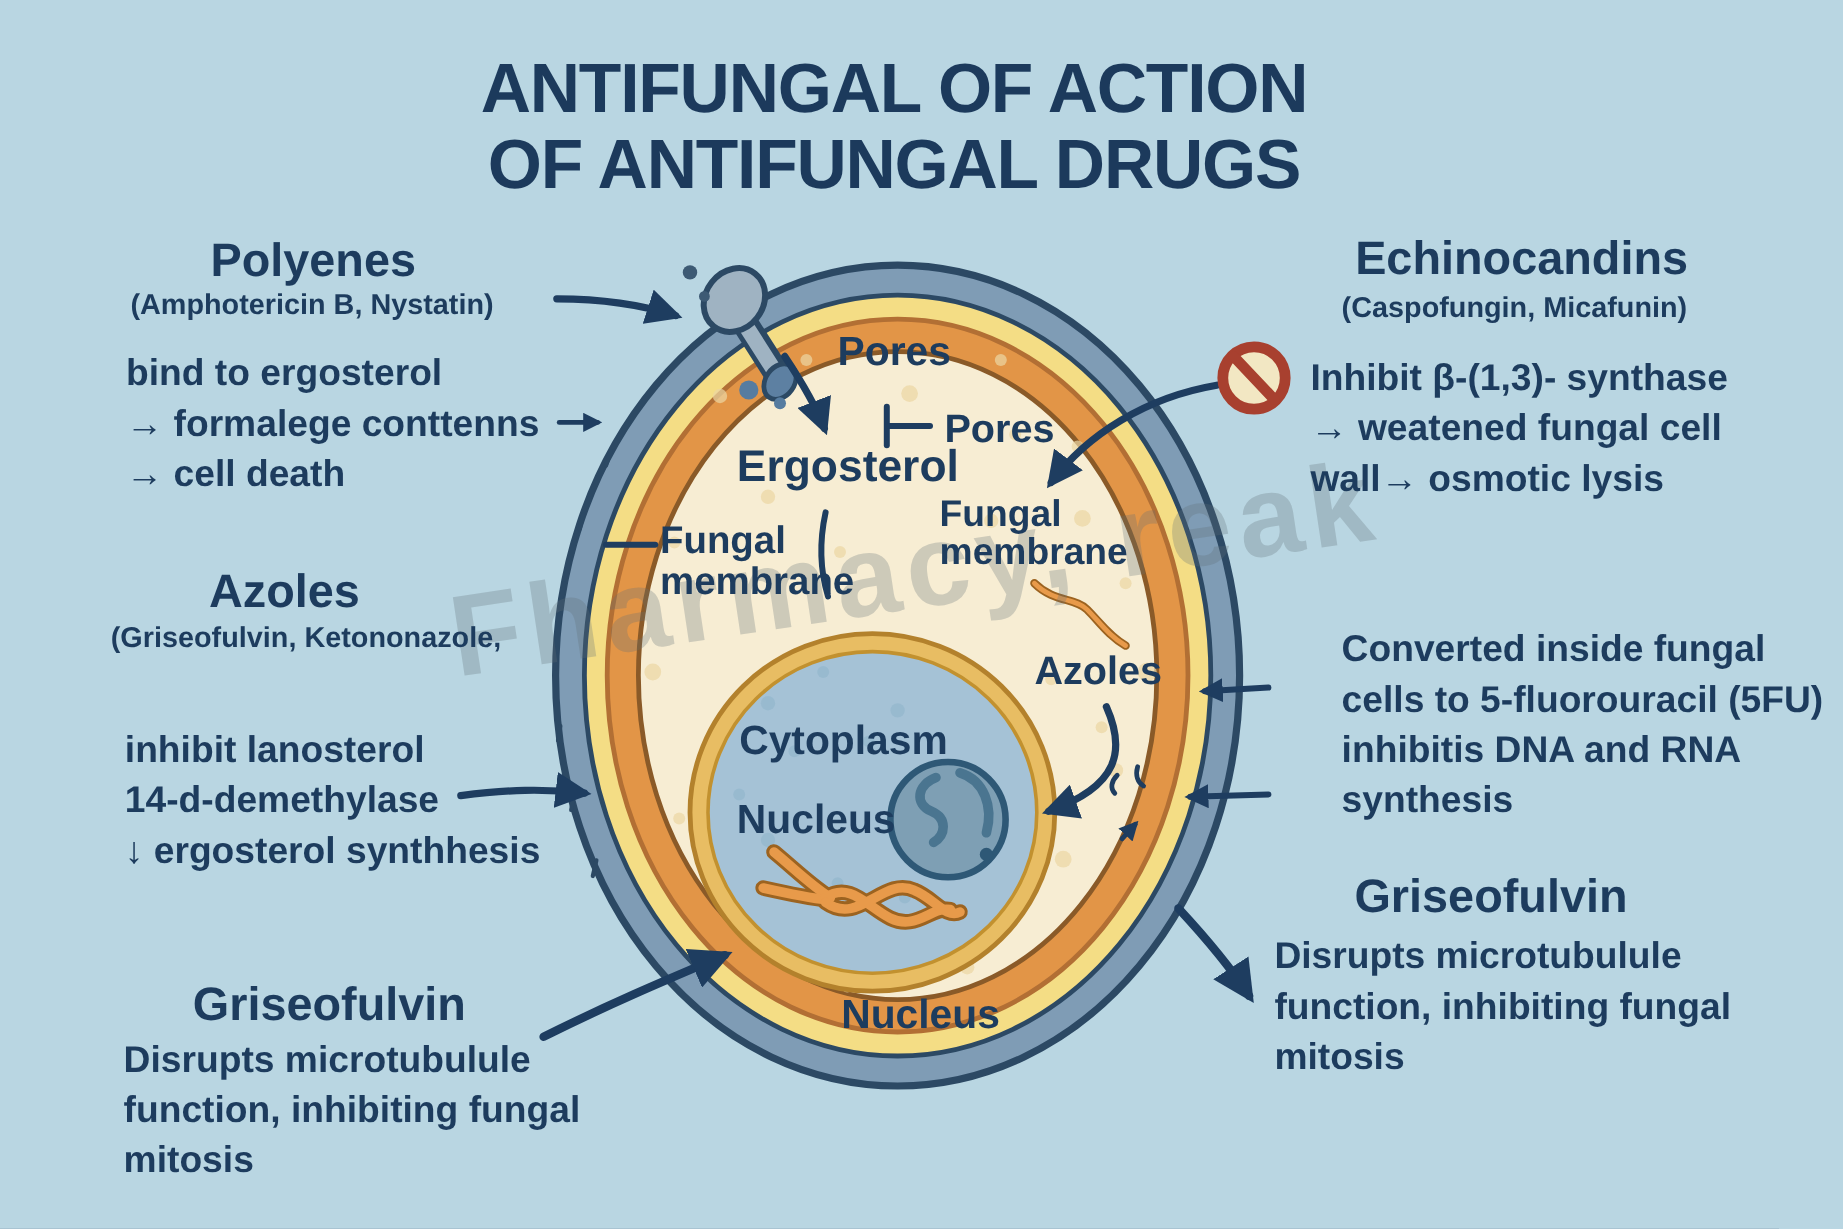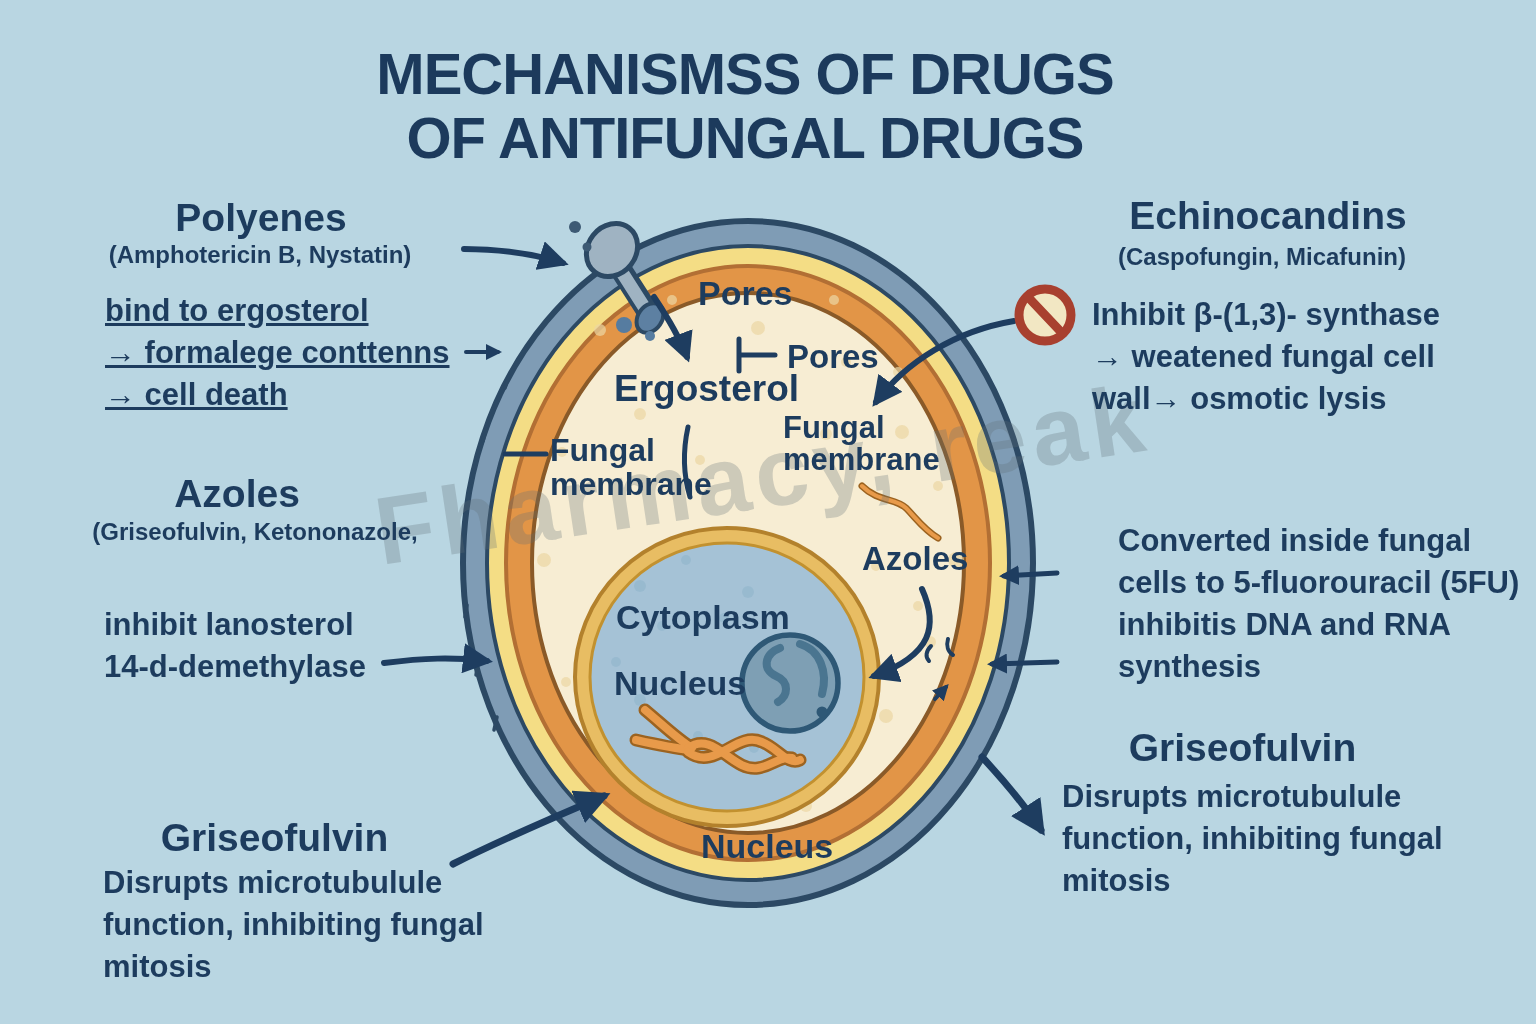--- a/index.html
+++ b/index.html
@@ -156,37 +156,38 @@
       <path d="M948 639 C946 646 948 652 953 655" stroke-width="4"></path>
       <path d="M935 699 L946 687" stroke-width="4" marker-end="url(#ah2)"></path>
     </g>
     <g>
       <circle cx="1045" cy="315" r="26" fill="#f2e7c3" stroke="#a8402f" stroke-width="9"></circle>
       <path d="M1028 297 L1062 333" stroke="#a8402f" stroke-width="9" stroke-linecap="round"></path>
     </g>
   </svg>
 
   <div class="abs ttl z4" style="left:190px;top:42px;width:1110px;">
-    <div>MECHANISMSS OF DRUGS</div>
+    <div>ANTIFUNGAL OF ACTION</div>
     <div>OF ANTIFUNGAL DRUGS</div>
   </div>
 
   <div class="abs hd z4" style="left:106px;top:196px;width:310px;">Polyenes</div>
   <div class="abs sub z4" style="left:40px;top:241px;width:440px;">(Amphotericin B, Nystatin)</div>
-  <div class="abs bd z4" style="left:105px;top:290px;text-decoration:underline;">
+  <div class="abs bd z4" style="left:105px;top:290px;">
     <div>bind to ergosterol</div>
     <div>→ formalege conttenns</div>
     <div>→ cell death</div>
   </div>
 
   <div class="abs hd z4" style="left:87px;top:472px;width:300px;text-align:center;">Azoles</div>
   <div class="abs sub z4" style="left:30px;top:518px;width:450px;">(Griseofulvin, Ketononazole,</div>
   <div class="abs bd z4" style="left:104px;top:604px;">
     <div>inhibit lanosterol</div>
     <div>14-d-demethylase</div>
+    <div>↓ ergosterol synthhesis</div>
   </div>
 
   <div class="abs hd z4" style="left:102px;top:816px;width:345px;">Griseofulvin</div>
   <div class="abs bd z4" style="left:103px;top:862px;">
     <div>Disrupts microtubulule</div>
     <div>function, inhibiting fungal</div>
     <div>mitosis</div>
   </div>
 
   <div class="abs hd z4" style="left:1078px;top:194px;width:380px;">Echinocandins</div>

